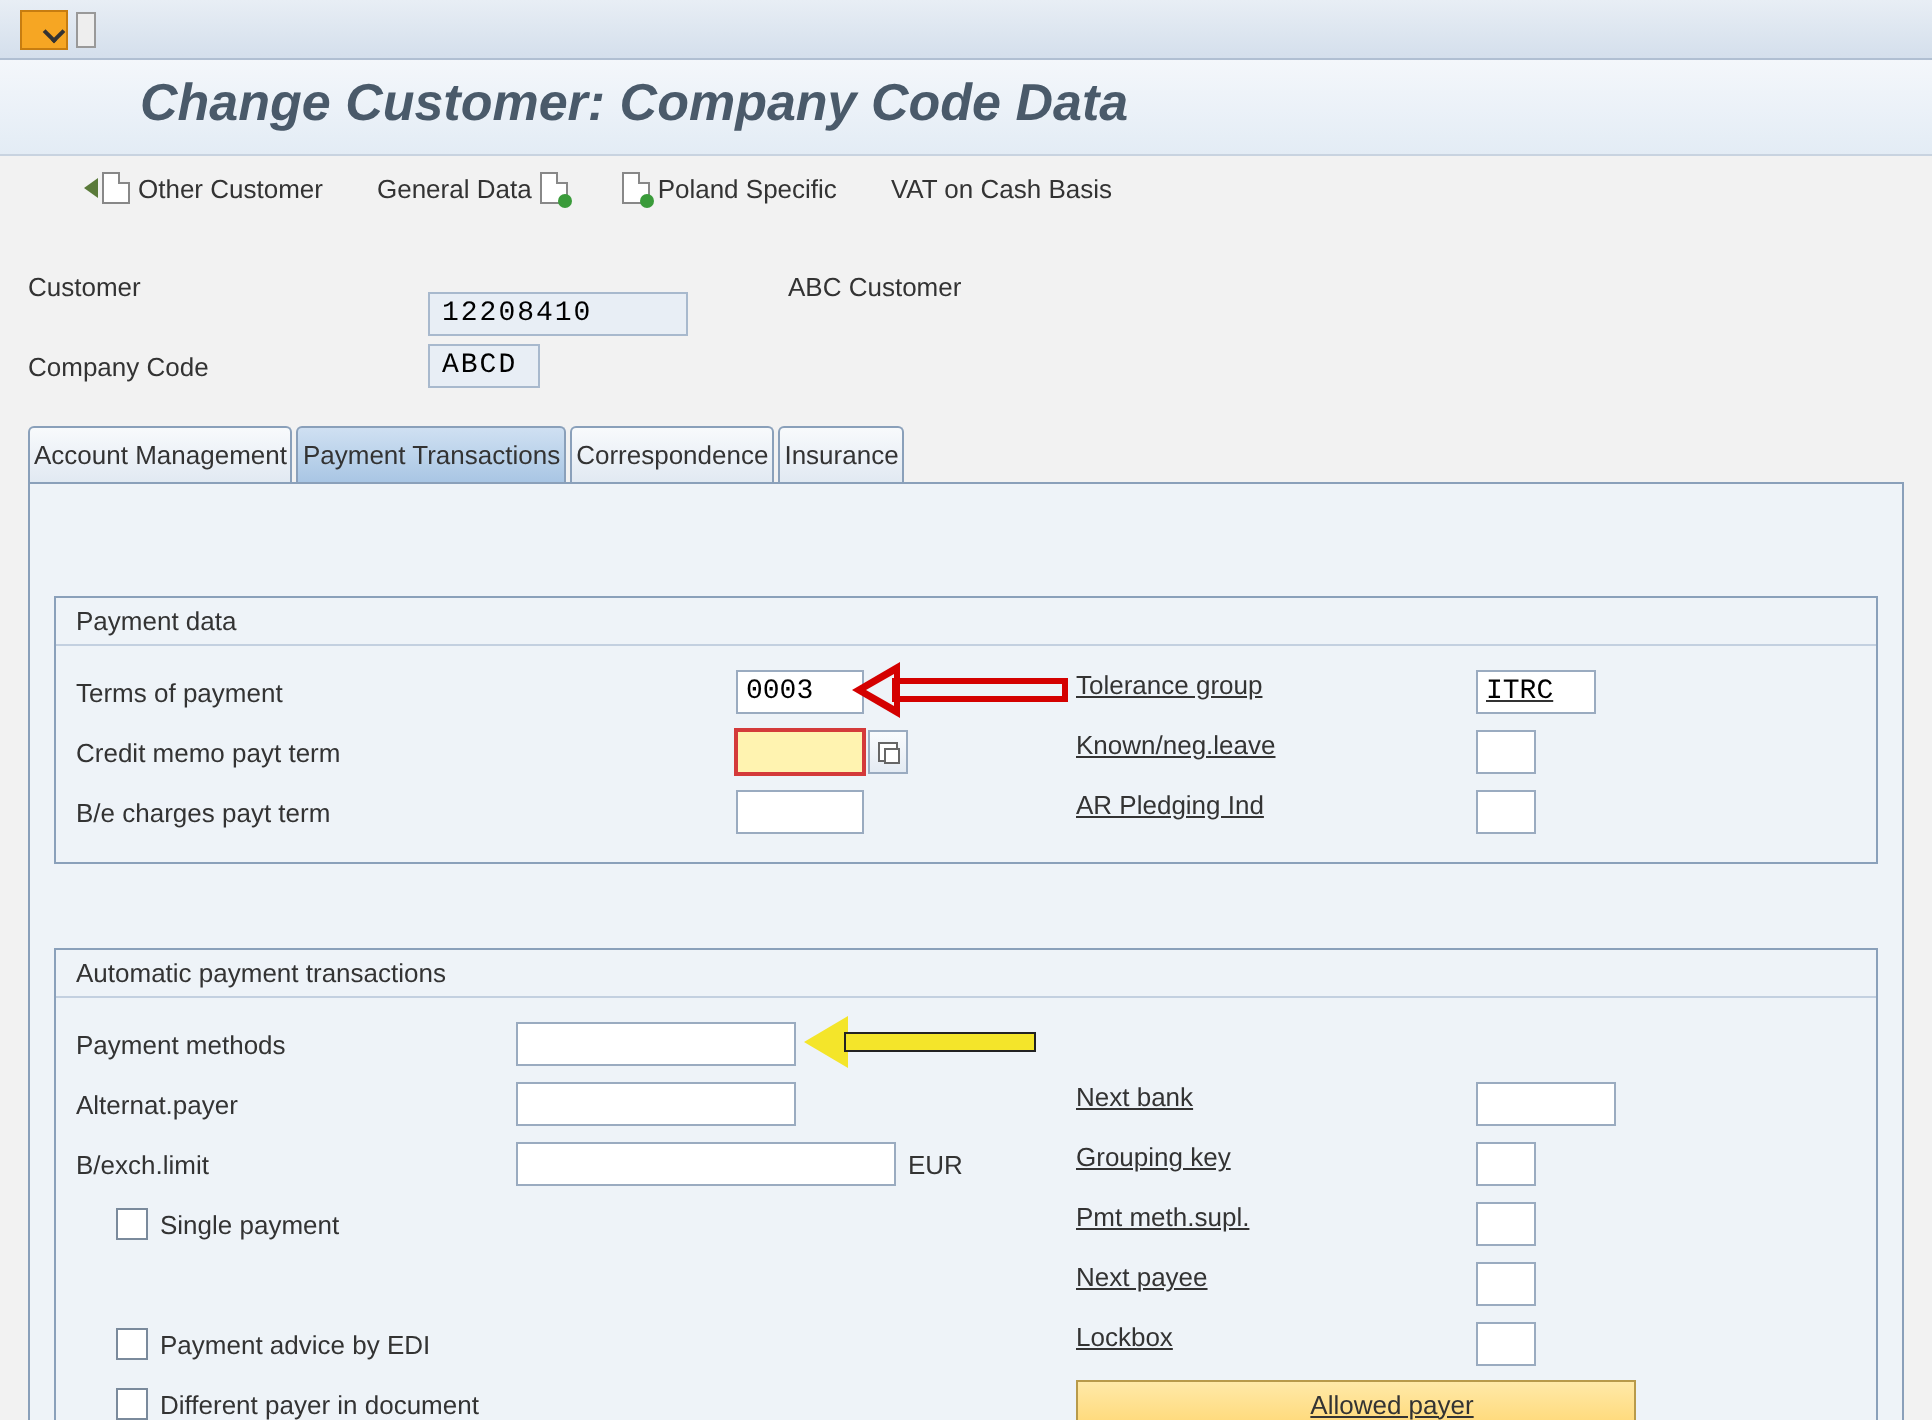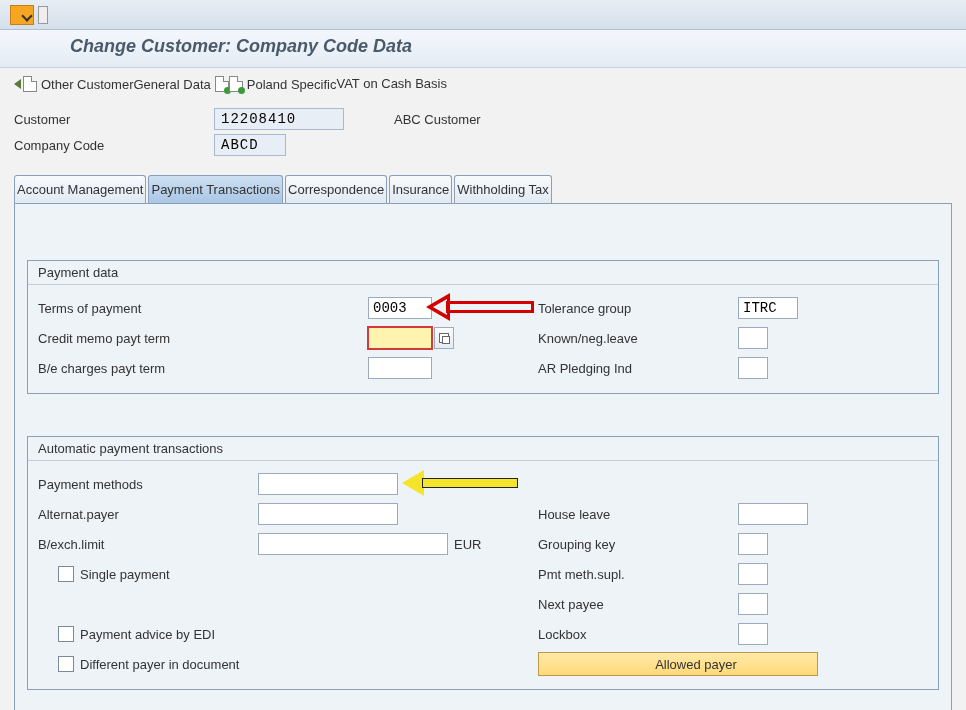--- a/index.html
+++ b/index.html
@@ -29,32 +29,33 @@
 }
 .top-icon::after { content:""; position:absolute; right:2px; top:6px; width:6px; height:6px; border-right:2px solid #333; border-bottom:2px solid #333; transform:rotate(45deg);}
 .title-bar {
   display: flex;
   align-items: center;
   padding: 6px 10px 10px 10px;
   background: linear-gradient(#f4f7fb,#e3ecf5);
   border-bottom: 1px solid #c8d3e0;
 }
 .title-bar h1 {
-  font-size: 18px;
+  font-size: 26px;
   font-style: italic;
   font-weight: bold;
   color: #4a5a6a;
   margin-left: 60px;
 }
 .toolbar {
   display: flex;
-  align-items: flex-start;
-  gap: 0;
+  align-items: flex-end;
+  gap: 27px;
   padding: 8px 14px 14px 14px;
   background: #f2f2f2;
+  margin-left: 28px;
 }
 .tb-item { display: flex; align-items: center; gap: 4px; cursor: pointer; }
 .doc-icon { width: 14px; height: 16px; border: 1px solid #888; background: #fff; position: relative; }
 .doc-icon::after{content:""; position:absolute; right:-1px; top:-1px; width:5px; height:5px; background:#f2f2f2; border-left:1px solid #888; border-bottom:1px solid #888;}
 .doc-icon.green::before{content:""; position:absolute; bottom:-3px; right:-3px; width:7px; height:7px; background:#3a9b3a; border-radius:50%;}
 .arrow-left-small{width:0;height:0;border-top:5px solid transparent;border-bottom:5px solid transparent;border-right:7px solid #5a7a3a; margin-right:-2px;}
 .header-fields {
   padding: 2px 14px 14px 14px;
 }
 .hf-row { display: flex; align-items: center; margin-bottom: 4px; }
@@ -104,21 +105,21 @@
   padding: 0;
   margin-top: 42px;
 }
 .groupbox-title {
   padding: 4px 10px;
   border-bottom: 1px solid #c3d0e0;
 }
 .groupbox-body { padding: 8px 10px 10px 10px; }
 .row { display: flex; align-items: center; height: 30px; }
 .col-left { display: flex; align-items: center; width: 500px; }
-.col-right { display: flex; align-items: center; flex: 1; }
+.col-right { display: flex; flex: 1; text-decoration: underline; }
 .fld-label { width: 220px; }
 .fld-label.r { width: 200px; }
 .txt {
   border: 1px solid #9aabc0;
   background: #fff;
   height: 22px;
   padding: 3px 4px;
   font-family: "Courier New", monospace;
   font-size: 14px;
 }
@@ -195,36 +196,35 @@
     <span>Poland Specific</span>
   </div>
   <div class="tb-item">
     <span>VAT on Cash Basis</span>
   </div>
 </div>
 
 <div class="header-fields">
   <div class="hf-row">
     <div class="hf-label">Customer</div>
-    <input class="ro-input" style="width: 130px;" readonly="" value="12208410">
+    <input class="ro-input" style="width: 130px; margin-top: 28px;" readonly="" value="12208410">
     <div class="hf-desc">ABC Customer</div>
   </div>
   <div class="hf-row">
     <div class="hf-label">Company Code</div>
-    <input class="ro-input" style="width: 72px;" readonly="" value="ABCD">
+    <input class="ro-input" style="width: 56px;" readonly="" value="ABCD">
   </div>
 </div>
 
 <div class="tabs-container">
   <div class="tabs">
     <div class="tab">Account Management</div>
     <div class="tab active">Payment Transactions</div>
     <div class="tab">Correspondence</div>
     <div class="tab">Insurance</div>
-    <div class="tab">Withholding Tax</div>
   </div>
 
   <div class="tab-content">
 
     <div class="groupbox">
       <div class="groupbox-title">Payment data</div>
       <div class="groupbox-body">
         <div class="row">
           <div class="col-left">
             <div class="fld-label">Terms of payment</div>
@@ -278,21 +278,21 @@
               </div>
           </div>
           <div class="col-right"></div>
         </div>
         <div class="row">
           <div class="col-left">
             <div class="fld-label">Alternat.payer</div>
             <input class="txt" style="width: 140px;" value="">
           </div>
           <div class="col-right">
-            <div class="fld-label r">House leave</div>
+            <div class="fld-label r">Next bank</div>
             <input class="txt" style="width: 70px;" value="">
           </div>
         </div>
         <div class="row">
           <div class="col-left">
             <div class="fld-label">B/exch.limit</div>
             <input class="txt" style="width: 190px;" value="">
             <span class="unit">EUR</span>
           </div>
           <div class="col-right">

